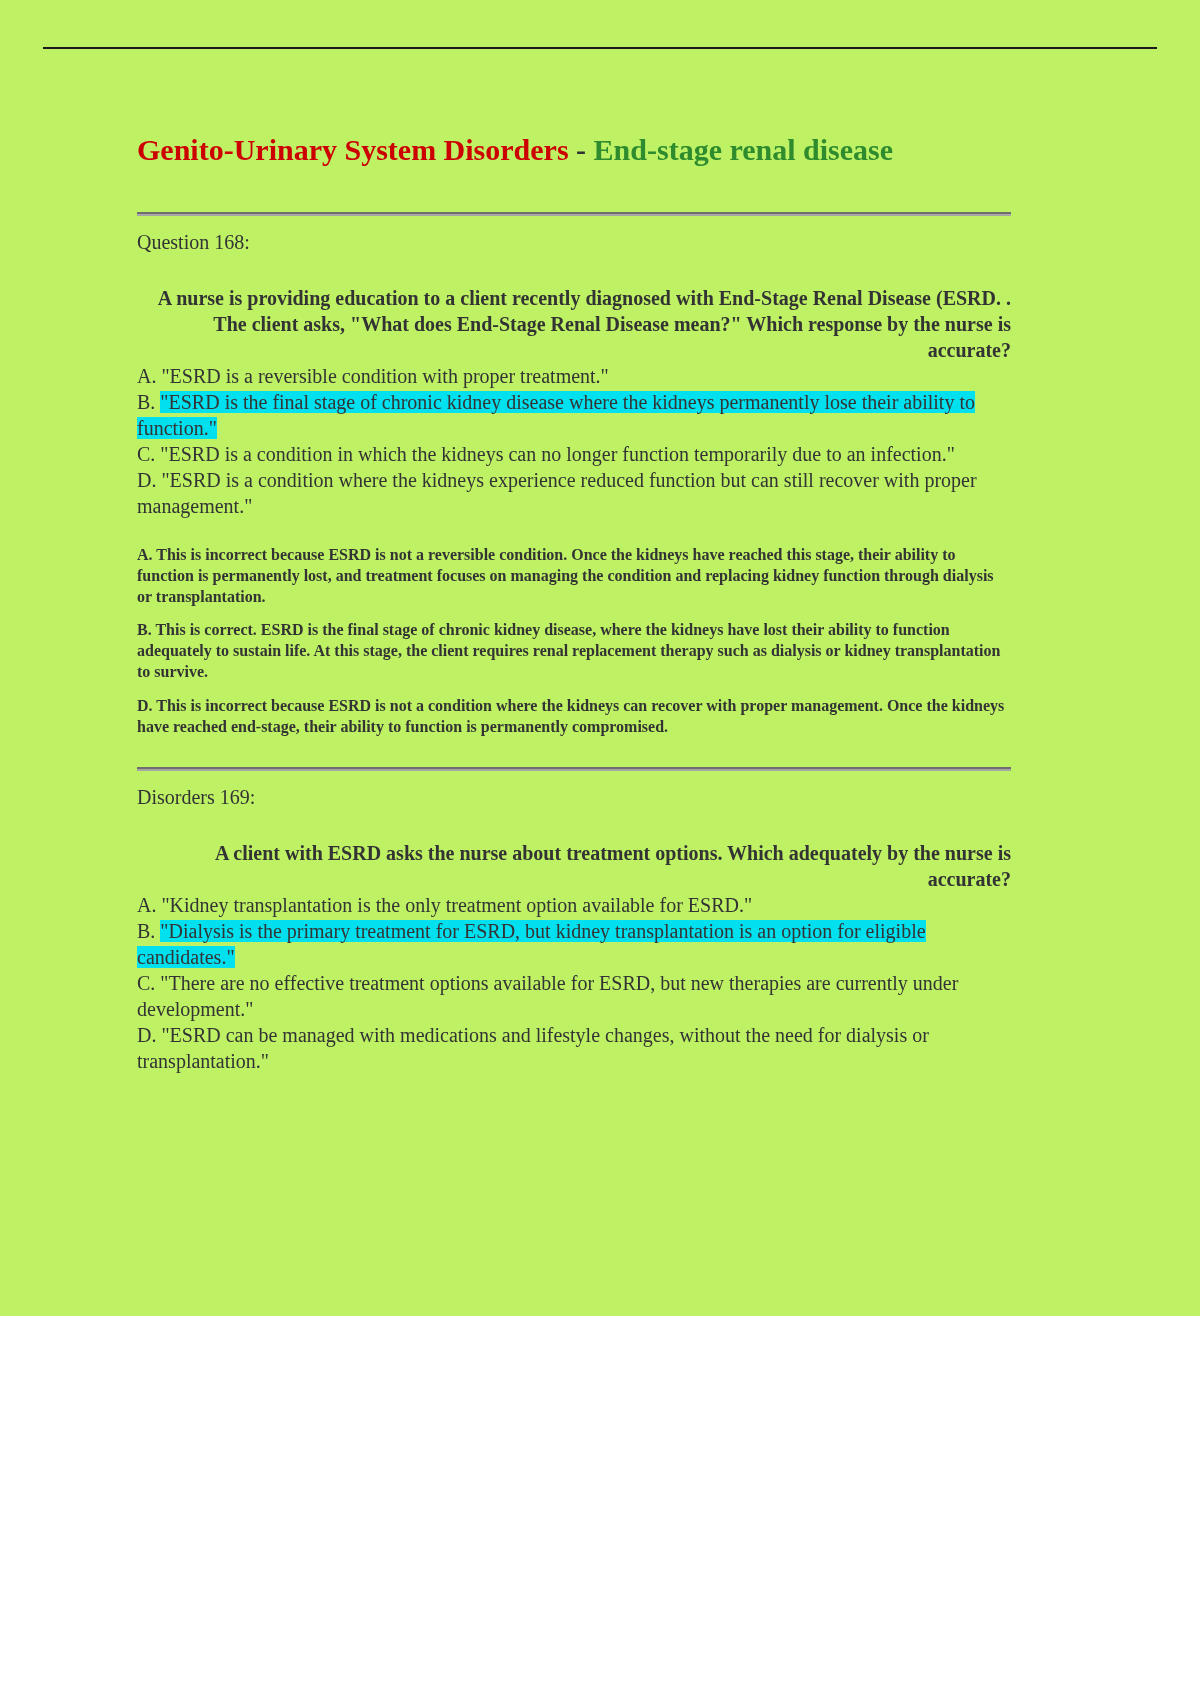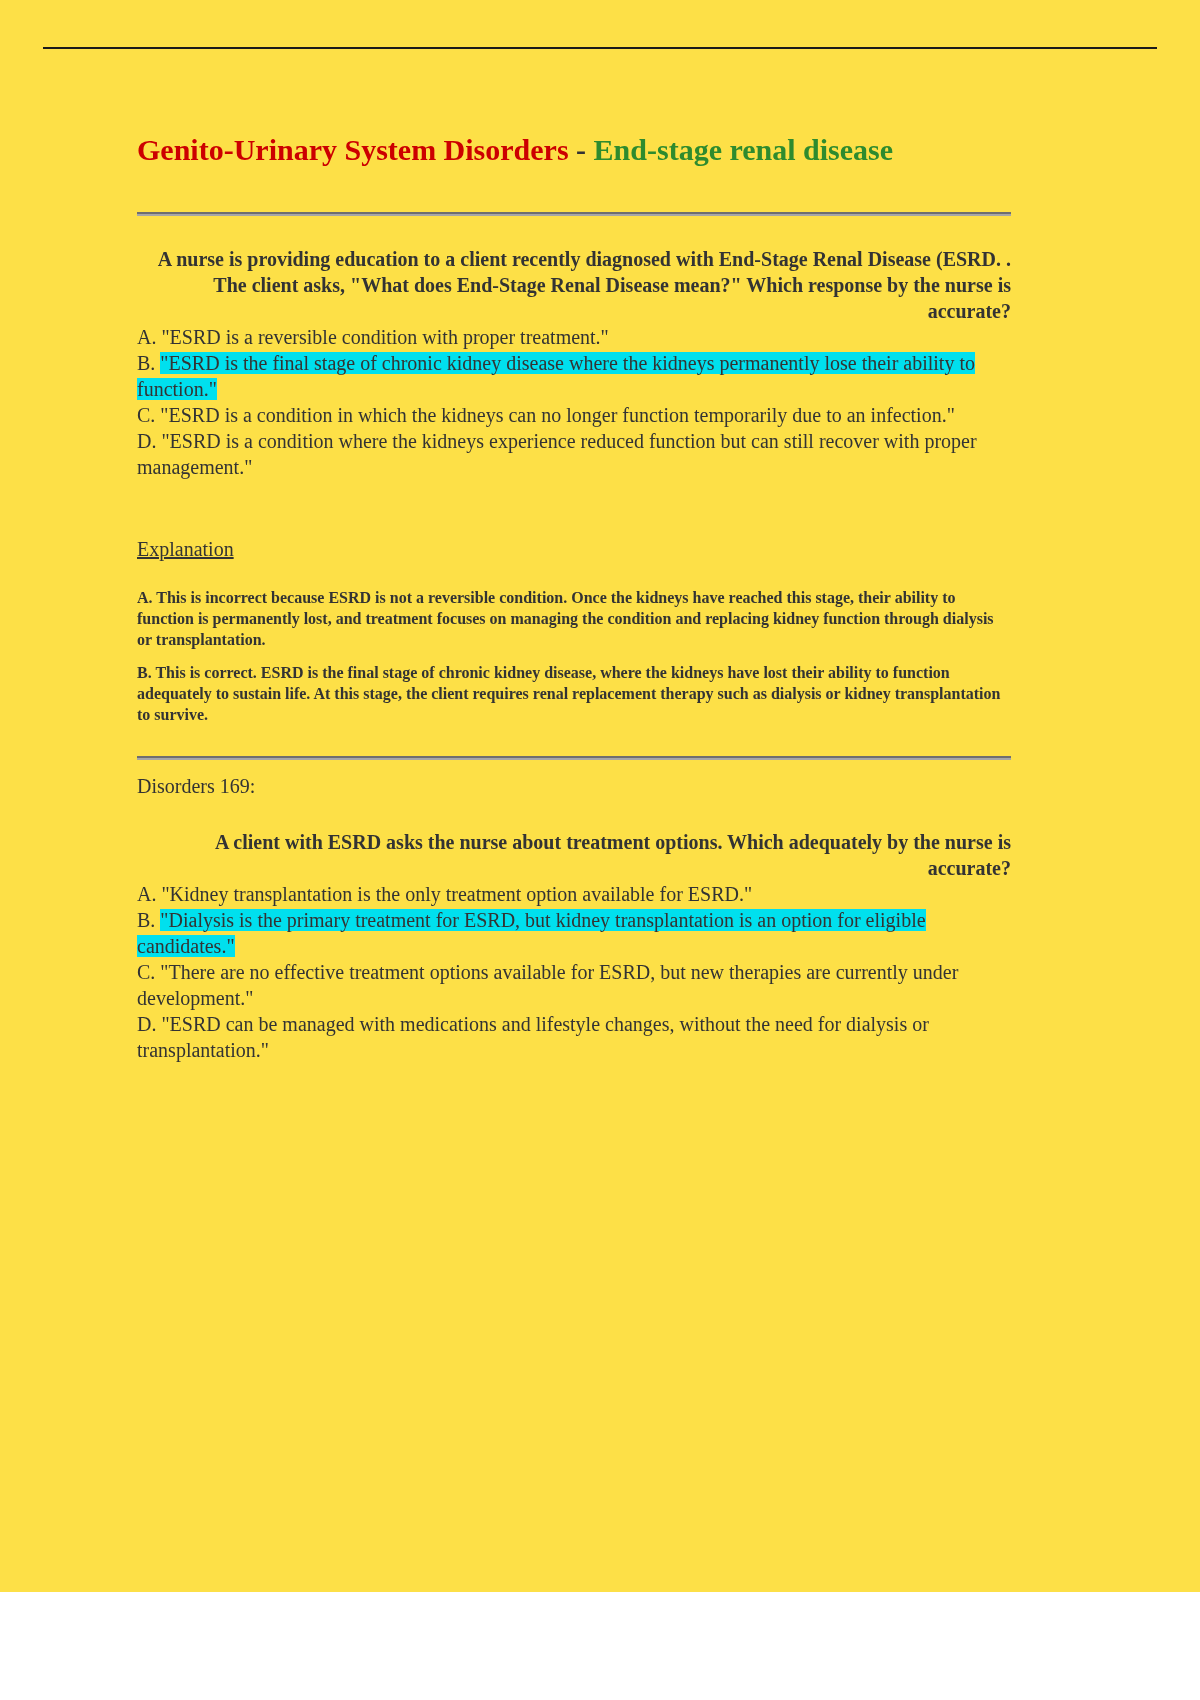--- a/index.html
+++ b/index.html
@@ -7,22 +7,22 @@
   body {
     width: 1200px;
     height: 1700px;
     font-family: "Liberation Serif", serif;
     color: #333333;
     position: relative;
   }
   .page {
     position: relative;
     width: 1200px;
-    height: 1592px;
-    background: #fde047;
+    height: 1316px;
+    background: #bef264;
     overflow: hidden;
   }
   .page-border {
     position: absolute;
     left: 43px;
     width: 1114px;
     height: 2px;
     background: #1a1a1a;
   }
   .page-border.top { top: 47px; }
@@ -88,32 +88,33 @@
 <div class="page">
   <div class="page-border top"></div>
   <div class="page-border bottom"></div>
 
   <div class="content">
 
     <h1 class="doc-title"><span class="title-red">Genito-Urinary System Disorders</span><span class="title-sep"> - </span><span class="title-green">End-stage renal disease</span></h1>
 
     <div class="rule rule-1"></div>
 
+    <div class="q-label">Question 168:</div>
 
     <div class="q-stem">A nurse is providing education to a client recently diagnosed with End-Stage Renal Disease (ESRD. . The client asks, "What does End-Stage Renal Disease mean?" Which response by the nurse is accurate?</div>
 
     <div class="option"><span>A. </span><span>"ESRD is a reversible condition with proper treatment."</span></div>
     <div class="option"><span>B. </span><span class="highlight">"ESRD is the final stage of chronic kidney disease where the kidneys permanently lose their ability to function."</span></div>
     <div class="option"><span>C. </span><span>"ESRD is a condition in which the kidneys can no longer function temporarily due to an infection."</span></div>
     <div class="option"><span>D. </span><span>"ESRD is a condition where the kidneys experience reduced function but can still recover with proper management."</span></div>
 
-    <div class="expl-label">Explanation</div>
 
     <div class="expl-para first">A. This is incorrect because ESRD is not a reversible condition. Once the kidneys have reached this stage, their ability to function is permanently lost, and treatment focuses on managing the condition and replacing kidney function through dialysis or transplantation.</div>
     <div class="expl-para">B. This is correct. ESRD is the final stage of chronic kidney disease, where the kidneys have lost their ability to function adequately to sustain life. At this stage, the client requires renal replacement therapy such as dialysis or kidney transplantation to survive.</div>
+    <div class="expl-para">D. This is incorrect because ESRD is not a condition where the kidneys can recover with proper management. Once the kidneys have reached end-stage, their ability to function is permanently compromised.</div>
 
     <div class="rule rule-2"></div>
 
     <div class="q-label">Disorders 169:</div>
 
     <div class="q-stem">A client with ESRD asks the nurse about treatment options. Which adequately by the nurse is accurate?</div>
 
     <div class="option"><span>A. </span><span>"Kidney transplantation is the only treatment option available for ESRD."</span></div>
     <div class="option"><span>B. </span><span class="highlight">"Dialysis is the primary treatment for ESRD, but kidney transplantation is an option for eligible candidates."</span></div>
     <div class="option"><span>C. </span><span>"There are no effective treatment options available for ESRD, but new therapies are currently under development."</span></div>

